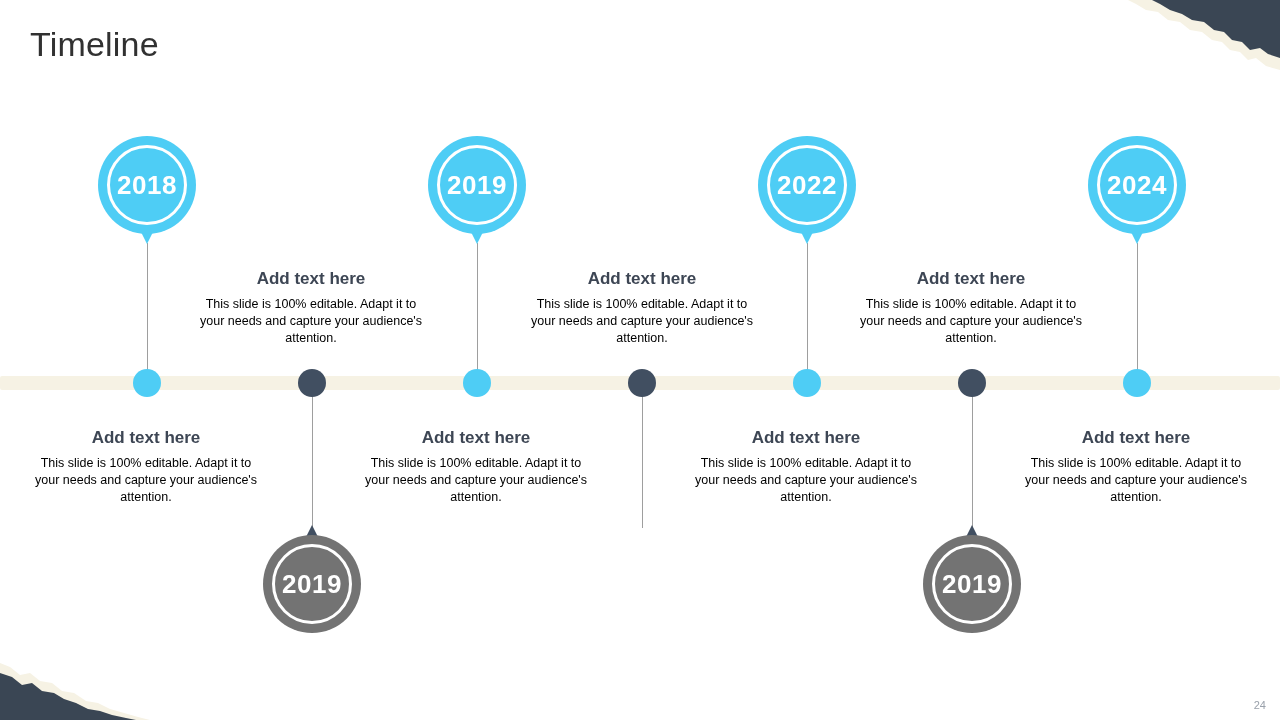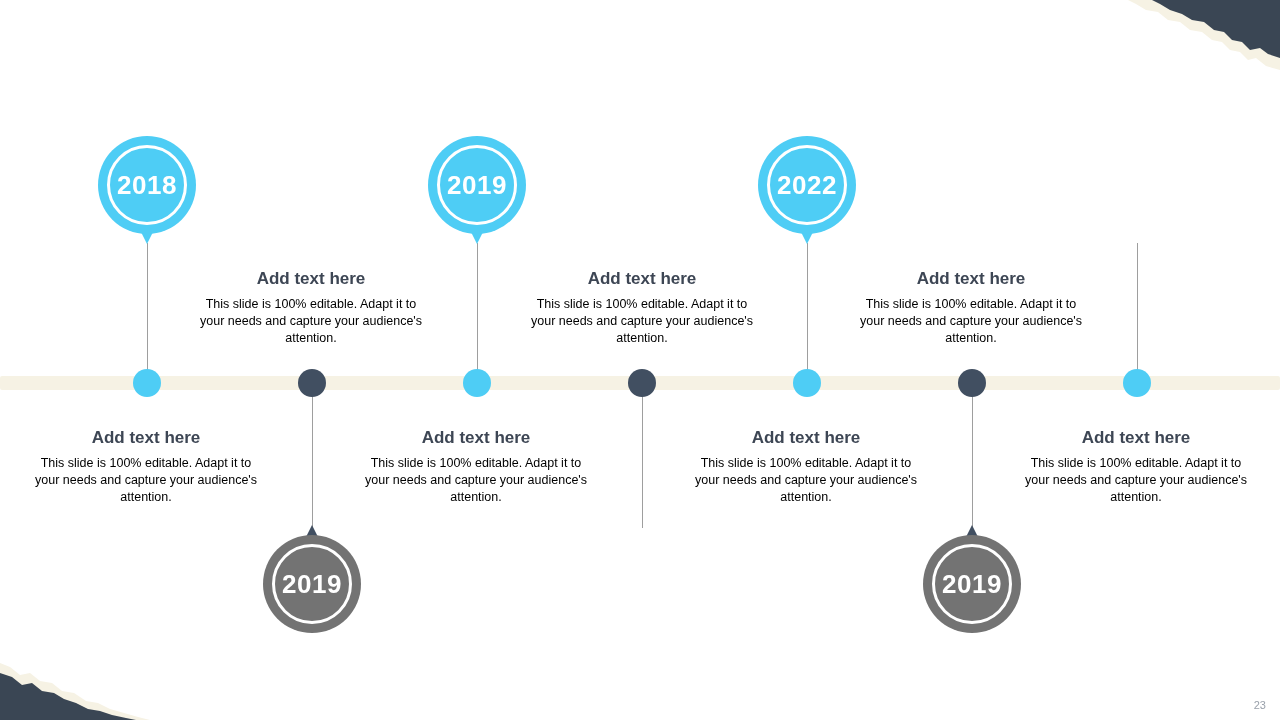--- a/index.html
+++ b/index.html
@@ -169,20 +169,21 @@
   <svg class="corner-deco deco-tr" viewBox="0 0 190 70">
     <path d="M190,0 L190,70 L176,66 L166,58 L158,60 L150,52 L140,50 L132,42 L122,40 L112,32 L100,30 L90,22 L78,20 L68,12 L56,10 L46,4 L38,0 Z" fill="#f6f2e4"></path>
     <path d="M190,0 L190,58 L178,54 L170,48 L160,50 L152,42 L142,40 L134,32 L124,30 L114,22 L102,20 L92,14 L80,10 L70,4 L62,0 Z" fill="#3a4654"></path>
   </svg>
 
   <svg class="corner-deco deco-bl" viewBox="0 0 190 75">
     <path d="M0,75 L0,18 L10,22 L20,30 L30,28 L40,36 L52,38 L62,46 L74,48 L86,56 L98,58 L110,64 L124,68 L138,72 L150,75 Z" fill="#f6f2e4"></path>
     <path d="M0,75 L0,28 L12,32 L22,40 L32,38 L42,46 L54,48 L64,54 L76,58 L88,64 L100,66 L112,70 L126,73 L136,75 Z" fill="#3a4654"></path>
   </svg>
 
+  <div id="page-title">Timeline</div>
 
   <div id="timeline-bar"></div>
 
   <div class="connector" style="left:147px; top:243px; height:138px;"></div>
   <div class="connector" style="left:477px; top:243px; height:138px;"></div>
   <div class="connector" style="left:807px; top:243px; height:138px;"></div>
   <div class="connector" style="left:1137px; top:243px; height:138px;"></div>
 
   <div class="connector" style="left:312px; top:390px; height:138px;"></div>
   <div class="connector" style="left:642px; top:390px; height:138px;"></div>
@@ -205,20 +206,27 @@
   </div>
 
   <div class="pin up" style="left:758px; top:136px;">
     <div class="pin-tail"></div>
     <div class="pin-circle">
       <div class="pin-ring"></div>
       <div class="pin-year">2022</div>
     </div>
   </div>
 
+  <div class="pin up" style="left:1088px; top:136px;">
+    <div class="pin-tail"></div>
+    <div class="pin-circle">
+      <div class="pin-ring"></div>
+      <div class="pin-year">2024</div>
+    </div>
+  </div>
 
   <div class="pin down" style="left:263px; top:535px;">
     <div class="pin-tail"></div>
     <div class="pin-circle">
       <div class="pin-ring"></div>
       <div class="pin-year">2019</div>
     </div>
   </div>
 
 
@@ -266,15 +274,15 @@
   <div class="text-block" style="left:690px; top:427px;">
     <div class="tb-heading">Add text here</div>
     <div class="tb-body">This slide is 100% editable. Adapt it to your needs and capture your audience's attention.</div>
   </div>
 
   <div class="text-block" style="left:1020px; top:427px;">
     <div class="tb-heading">Add text here</div>
     <div class="tb-body">This slide is 100% editable. Adapt it to your needs and capture your audience's attention.</div>
   </div>
 
-  <div id="page-number">23</div>
+  <div id="page-number">24</div>
 
 </div>
 
 </body></html>

